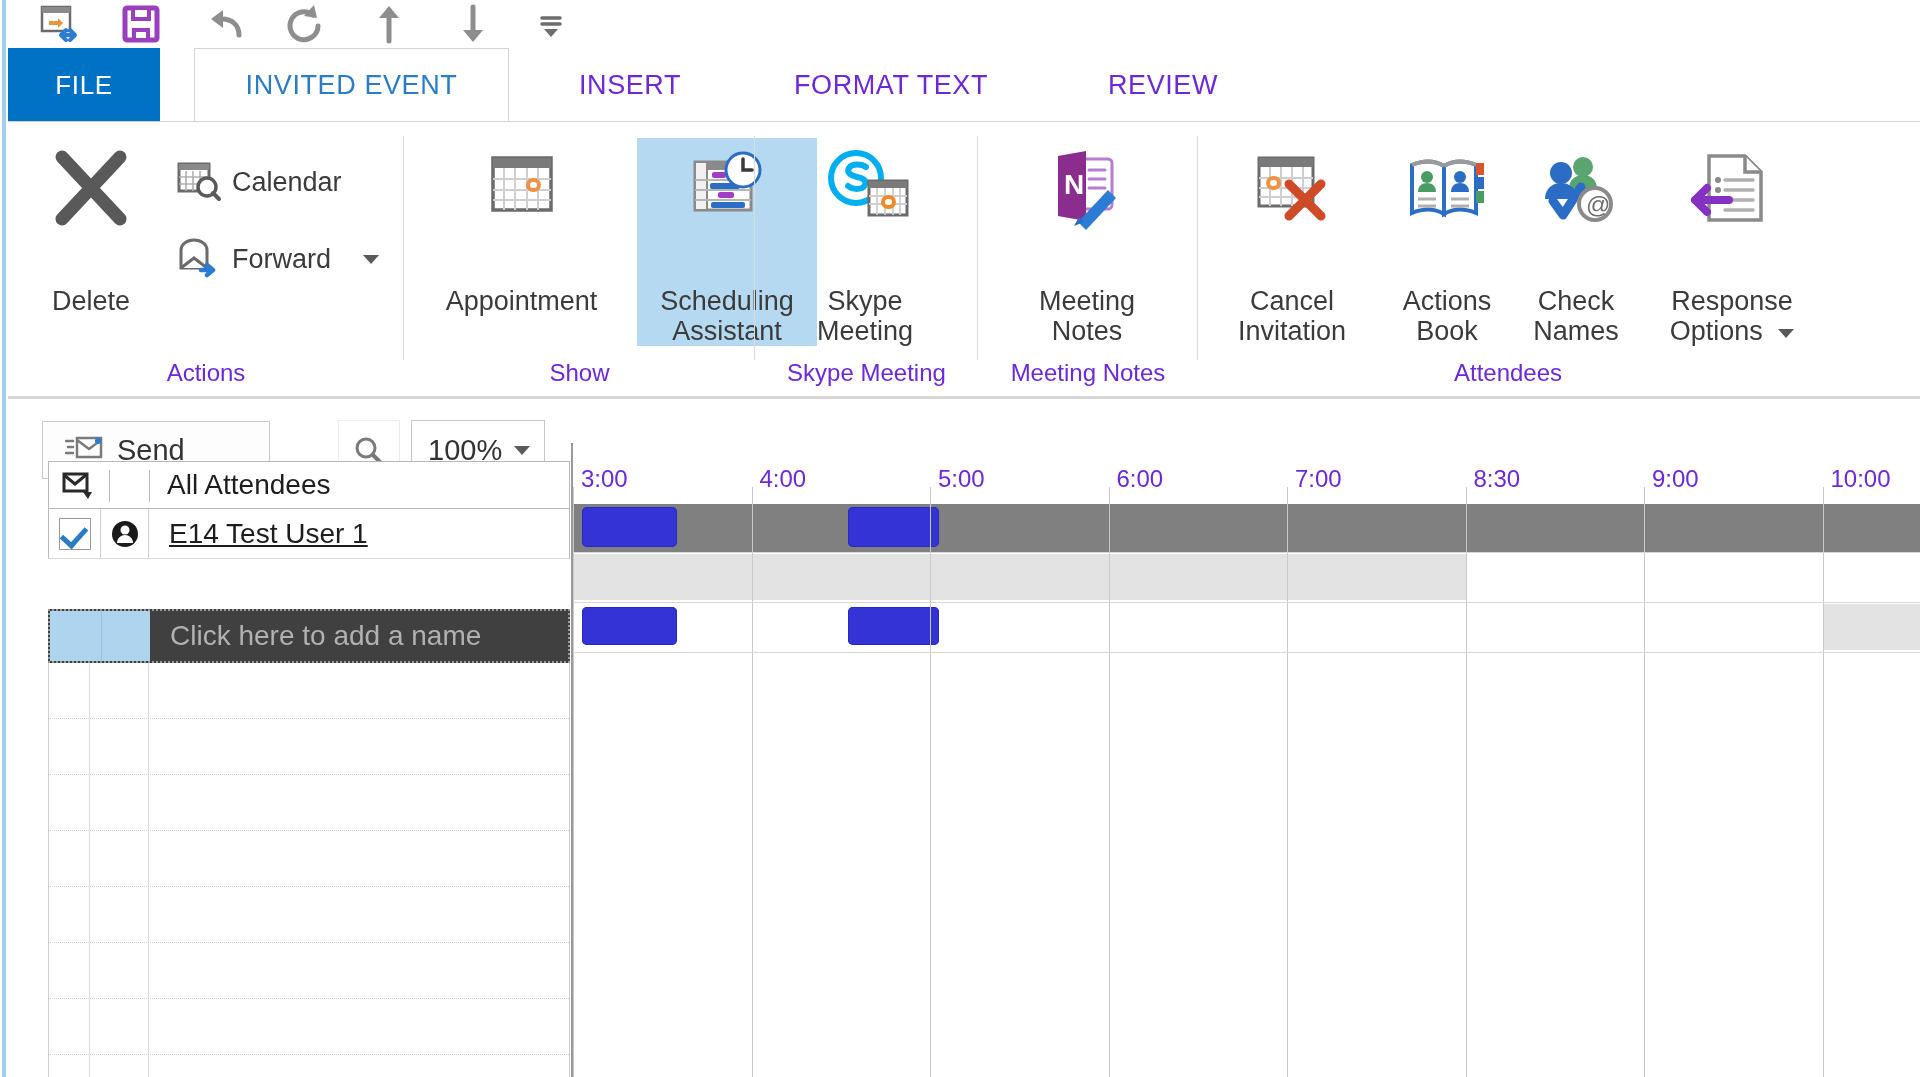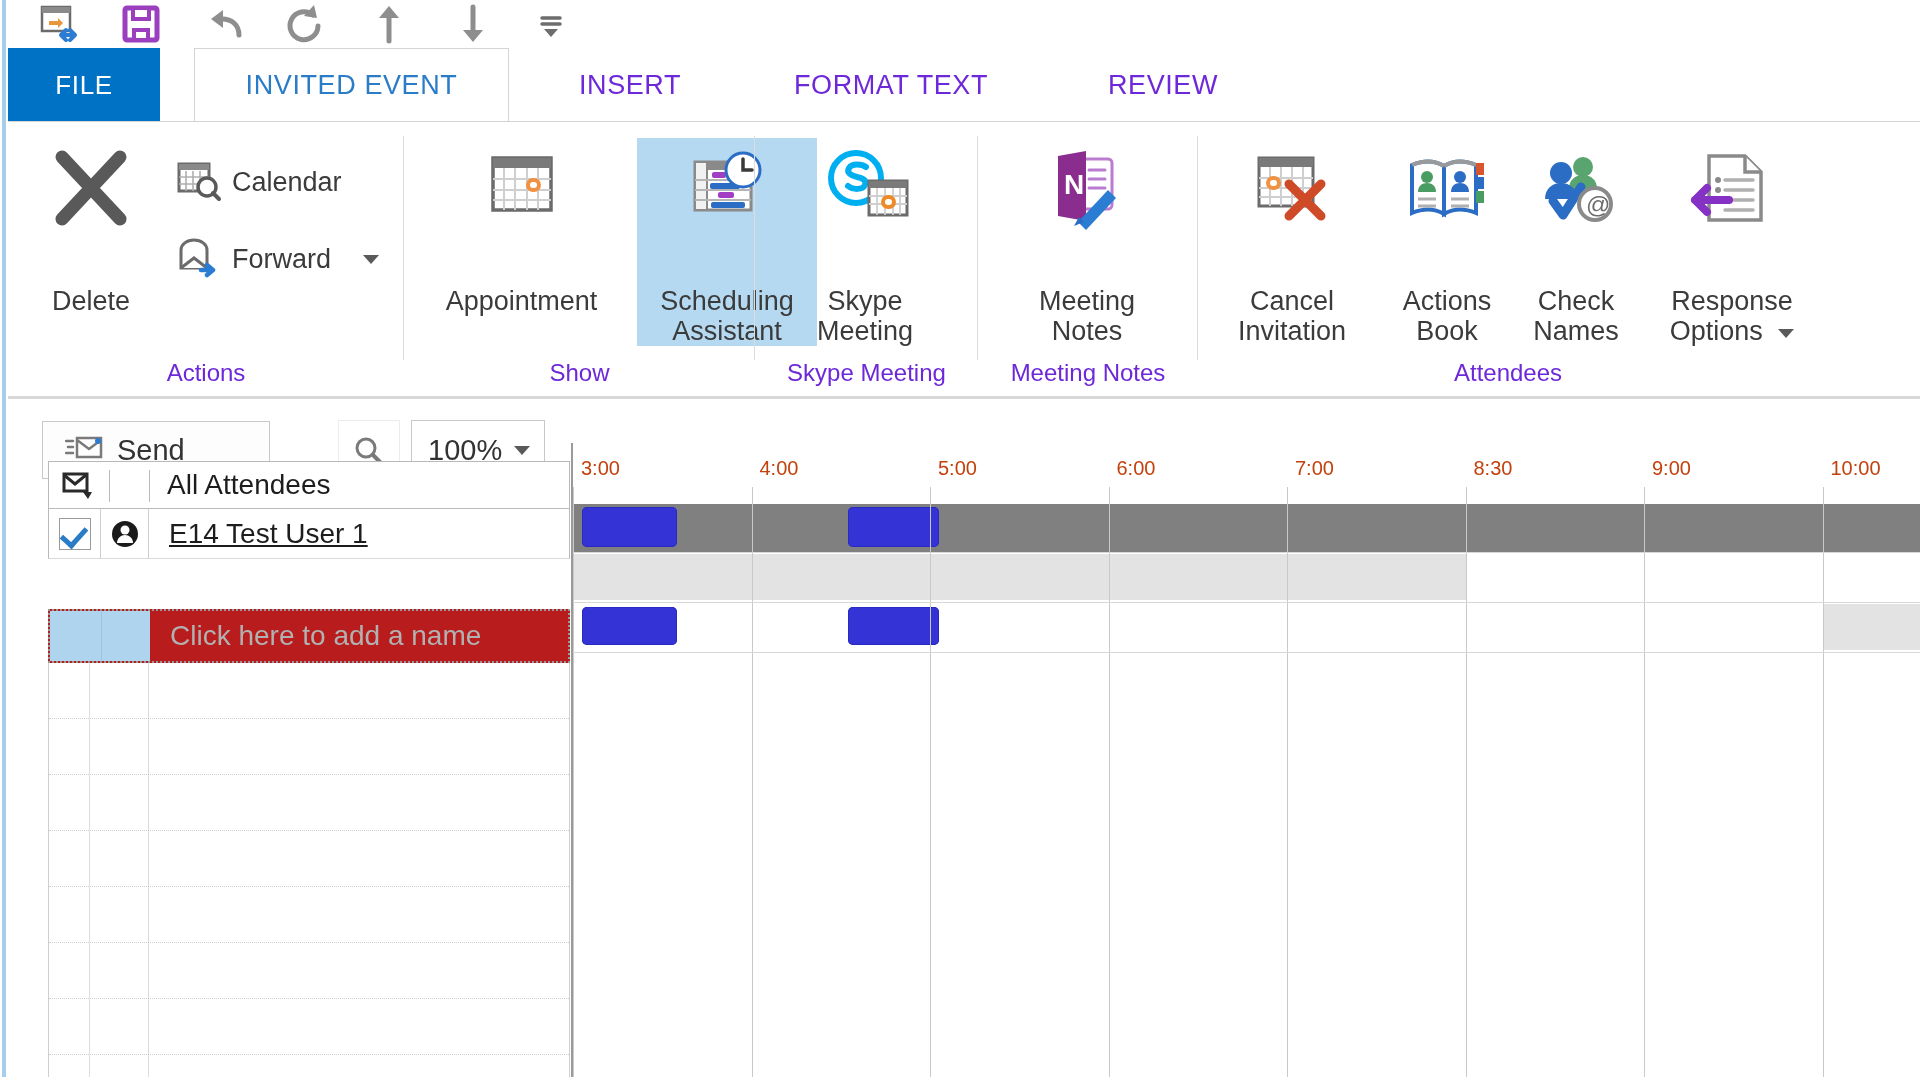--- a/index.html
+++ b/index.html
@@ -55,21 +55,21 @@
   .zoom-box{position:absolute;left:403px;top:21px;width:134px;height:60px;border:1px solid #c8c8c8;background:#fff;
             display:flex;align-items:center;justify-content:space-between;padding:0 14px 0 16px;box-sizing:border-box;}
   .zoom-box .val{font-size:29px;color:#333;}
 
   
   .gridwrap{position:absolute;left:8px;top:443px;width:1912px;height:634px;}
   .vdiv{position:absolute;left:563px;top:0;width:2px;height:634px;background:#9a9a9a;}
 
   
   .timehdr{position:absolute;left:565px;top:0;width:1347px;height:61px;background:#fff;border-bottom:1px solid #b4b4b4;}
-  .tlabel{position:absolute;top:14px;font-size:20px;color:#c2410c;}
+  .tlabel{position:absolute;top:22px;font-size:24px;color:#6d28d9;}
   .ttick{position:absolute;top:44px;width:1px;height:17px;background:#c9c9c9;}
 
   
   .sched{position:absolute;left:565px;top:61px;width:1347px;height:573px;background:#fff;}
   .srow{position:absolute;left:0;width:1347px;}
   .srow.all{background:#808080;}
   .gcol{position:absolute;top:0;bottom:0;width:1px;background:#c9c9c9;}
   .busy{position:absolute;background:#3434d6;border-radius:5px;box-shadow:inset 0 0 0 1px #2a2ac0;}
   .freeband{position:absolute;background:#e3e3e3;}
   .hline{position:absolute;left:0;width:1347px;height:1px;background:#d8d8d8;}
@@ -82,21 +82,21 @@
   .c-chk{position:absolute;left:0;top:0;width:52px;height:100%;border-right:1px solid #cfcfcf;box-sizing:border-box;
          display:flex;align-items:center;justify-content:center;}
   .c-ico{position:absolute;left:52px;top:0;width:48px;height:100%;border-right:1px solid #cfcfcf;box-sizing:border-box;
          display:flex;align-items:center;justify-content:center;}
   .c-name{position:absolute;left:100px;top:0;right:0;height:100%;display:flex;align-items:center;padding-left:20px;box-sizing:border-box;}
   .nm{font-size:28px;color:#1d1d1d;text-decoration:underline;white-space:nowrap;}
   .hdr-title{font-size:28px;color:#1d1d1d;}
   .chkbox{width:30px;height:30px;border:1px solid #9a9a9a;background:#fff;position:relative;}
   .chkbox:after{content:"";position:absolute;left:6px;top:3px;width:11px;height:20px;border:solid #2a7cc7;
                 border-width:0 5px 5px 0;transform:rotate(42deg);}
-  .addrow{position:absolute;left:0;width:522px;height:54px;border:2px dotted #9a9a9a;box-sizing:border-box;background:#b91c1c;}
+  .addrow{position:absolute;left:0;width:522px;height:54px;border:2px dotted #9a9a9a;box-sizing:border-box;background:#404040;}
   .addrow .c-chk,.addrow .c-ico{background:#aed4ee;border-right:1px solid #9ac4e3;}
   .addrow .ph{font-size:28px;color:#b1b1b1;white-space:nowrap;}
   .empty-tbl{position:absolute;left:0;width:522px;border-left:1px solid #cfcfcf;border-right:1px solid #cfcfcf;box-sizing:border-box;}
   .erow{position:absolute;left:0;width:520px;height:56px;border-bottom:1px dotted #cfcfcf;box-sizing:border-box;}
   .ecol1{position:absolute;left:40px;top:0;width:1px;height:100%;background:#dcdcdc;}
   .ecol2{position:absolute;left:99px;top:0;width:1px;height:100%;background:#dcdcdc;}
 </style>
 </head>
 <body>
 

